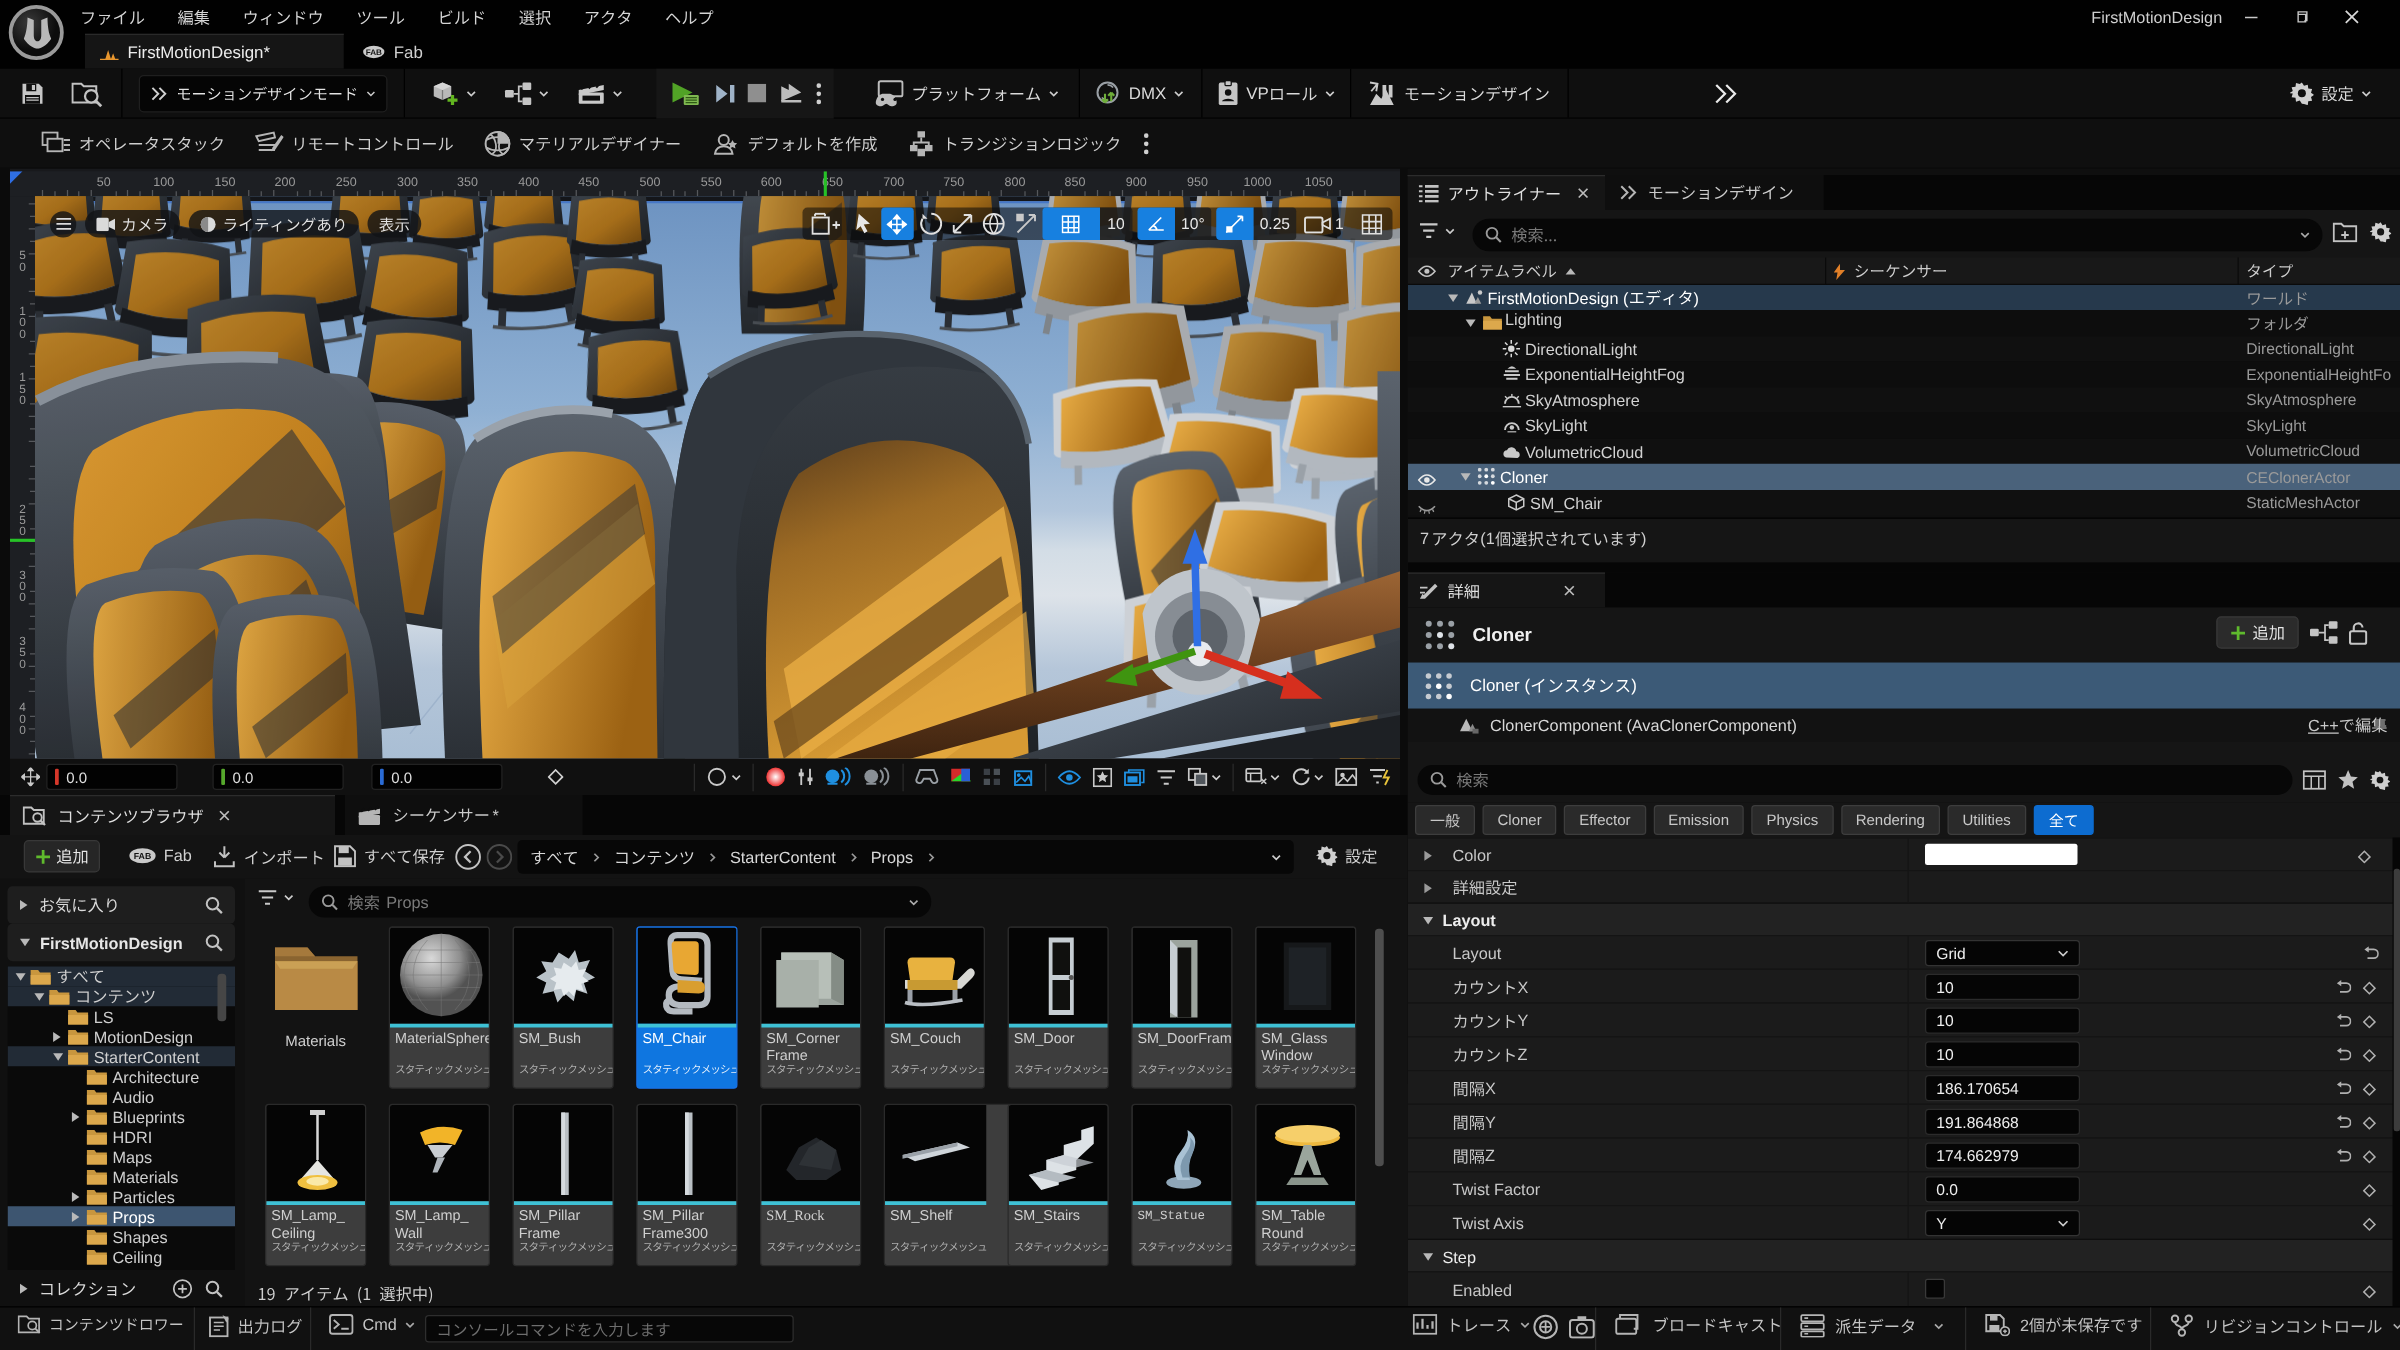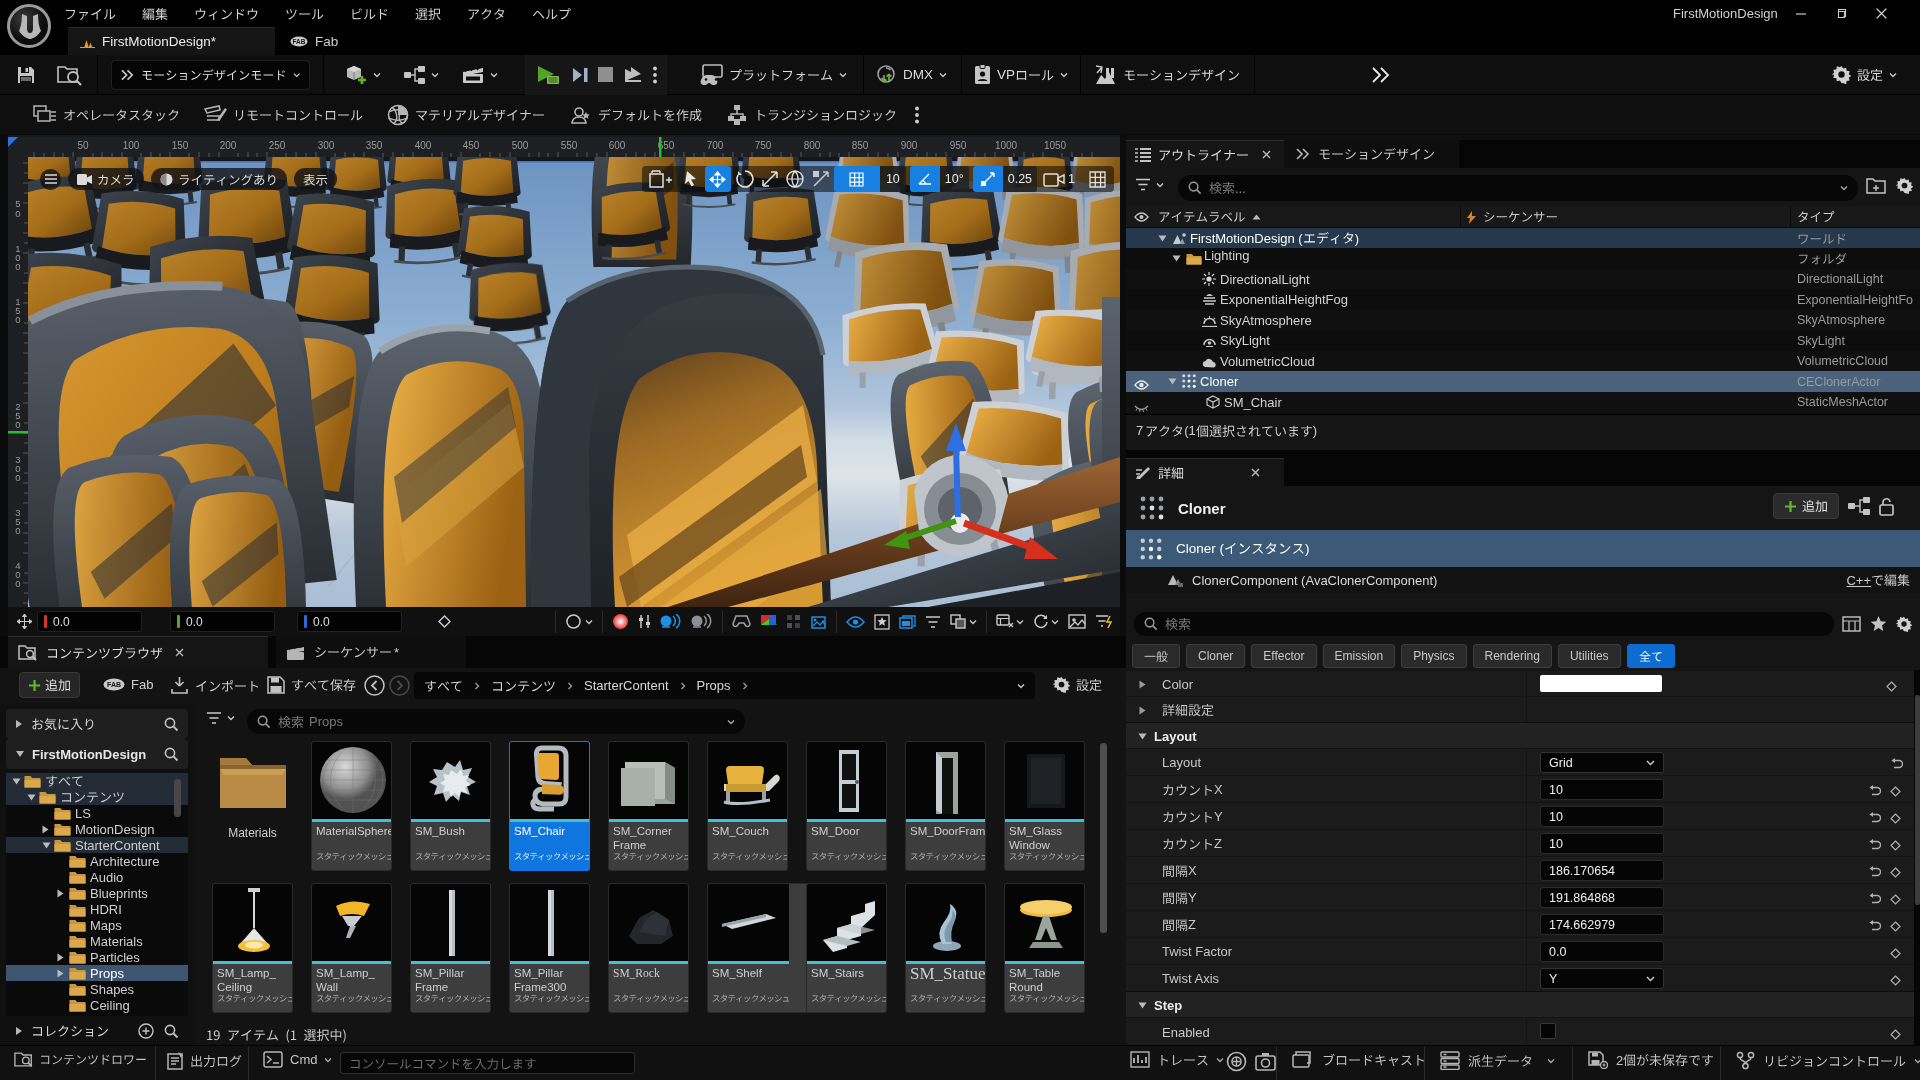--- a/index.html
+++ b/index.html
@@ -1200,21 +1200,21 @@
         <div style="display:flex;align-items:center;height:16px;background:transparent;padding-left:51px">
           <svg width="7" height="9" viewBox="0 0 7 9" style="margin-right:5px">
             <path d="M0.5 0.5l6 4-6 4z" fill="#b9b9b9"></path>
           </svg>
           <svg width="17" height="13" viewBox="0 0 17 13" style="margin-right:4px;flex:none">
             <path d="M0.5 1h6l1.5 2h8.5v9.5H.5z" fill="#c8963e"></path>
             <path d="M.5 5h16v7.5H.5z" fill="#dca84c"></path>
           </svg>
           <span style="color:#cfcfcf;font-size:13px;white-space:nowrap">Blueprints</span>
         </div>
-        <div style="display:flex;align-items:flex-end;height:16px;background:transparent;padding-left:51px">
+        <div style="display:flex;align-items:center;height:16px;background:transparent;padding-left:51px">
           <span style="width:12px"></span>
           <svg width="17" height="13" viewBox="0 0 17 13" style="margin-right:4px;flex:none">
             <path d="M0.5 1h6l1.5 2h8.5v9.5H.5z" fill="#c8963e"></path>
             <path d="M.5 5h16v7.5H.5z" fill="#dca84c"></path>
           </svg>
           <span style="color:#cfcfcf;font-size:13px;white-space:nowrap">HDRI</span>
         </div>
         <div style="display:flex;align-items:center;height:16px;background:transparent;padding-left:51px">
           <span style="width:12px"></span>
           <svg width="17" height="13" viewBox="0 0 17 13" style="margin-right:4px;flex:none">
@@ -1680,21 +1680,21 @@
       </div>
       <div style="position:absolute;left:709px;top:180px;width:81px;height:130px;border-radius:3px;border:1px solid #2a2a2a;overflow:hidden;background:#3d3d3d">
         <div style="position:absolute;left:0;top:0;width:81px;height:77px;background:#050505;display:flex;align-items:center;justify-content:center">
           <svg width="78" height="78" viewBox="0 0 78 78">
             <ellipse cx="39" cy="62" rx="14" ry="5" fill="#8fa6b8"></ellipse>
             <path d="M34 60q-6-12 2-22t6-18q10 6 4 18t-2 22z" fill="#a9c2d4"></path>
             <path d="M38 58q-4-10 2-18t4-14q6 5 2 13t-2 19z" fill="#7d99ae"></path>
           </svg>
         </div>
         <div style="position:absolute;left:0;top:77px;width:81px;height:3px;background:#3ec1d5"></div>
-        <div style="position:absolute;left:4px;top:83px;width:75px;color:#cfcfcf;font-size:17px;line-height:13.5px;font-family:Liberation Serif, serif">SM_Statue</div>
+        <div style="position:absolute;left:4px;top:83px;width:75px;color:#cfcfcf;font-size:10px;line-height:13.5px;font-family:Liberation Mono, monospace">SM_Statue</div>
         <div style="position:absolute;left:4px;bottom:5px"><svg class="jp" style="width:78.2px;height:10.2px" viewBox="0 -1000 9206 1200" fill="#b0b0b0">
             <use href="#g36"></use>
             <use href="#g17" x="912"></use>
             <use href="#g40" x="1824"></use>
             <use href="#g7" x="2735"></use>
             <use href="#g26" x="3647"></use>
             <use href="#g16" x="4559"></use>
             <use href="#g47" x="5471"></use>
             <use href="#g26" x="6382"></use>
             <use href="#g21" x="7294"></use>
@@ -2331,21 +2331,21 @@
           </svg></div>
         <div style="position:absolute;left:764px;top:7px"><svg width="11" height="11" viewBox="0 0 11 11">
             <path d="M5.5 1L10 5.5 5.5 10 1 5.5z" fill="none" stroke="#b0b0b0" stroke-width="1.2"></path>
           </svg></div>
         <div style="position:absolute;left:400px;top:0;width:1px;height:27px;background:#141414"></div>
       </div>
       <div style="position:absolute;left:0;top:321px;width:794px;height:26px;background:#222222;border-top:1px solid #0e0e0e">
         <svg style="position:absolute;left:12px;top:10px" width="9" height="7" viewBox="0 0 9 7">
           <path d="M.5.5h8L4.5 6.5z" fill="#b9b9b9"></path>
         </svg>
-        <div style="position:absolute;left:28px;top:0;height:26px;display:flex;align-items:center;color:#ededed;font-size:13px;font-weight:bold">Step</div>
+        <div style="position:absolute;left:28px;top:0;height:26px;display:flex;align-items:center;color:#ededed;font-size:13px;font-weight:normal">Step</div>
       </div>
       <div style="position:absolute;left:0;top:347px;width:794px;height:28px;background:#1b1b1b;border-top:1px solid #141414">
         <div style="position:absolute;left:36px;top:0;height:28px;display:flex;align-items:center;color:#c8c8c8;font-size:13px">Enabled</div>
         <div style="position:absolute;left:414px;top:5px;width:16px;height:16px;background:#050505;border:1px solid #3a3a3a;border-radius:2px"></div>
         <div style="position:absolute;left:764px;top:8px"><svg width="11" height="11" viewBox="0 0 11 11">
             <path d="M5.5 1L10 5.5 5.5 10 1 5.5z" fill="none" stroke="#b0b0b0" stroke-width="1.2"></path>
           </svg></div>
         <div style="position:absolute;left:400px;top:0;width:1px;height:28px;background:#141414"></div>
       </div>
     </div>

